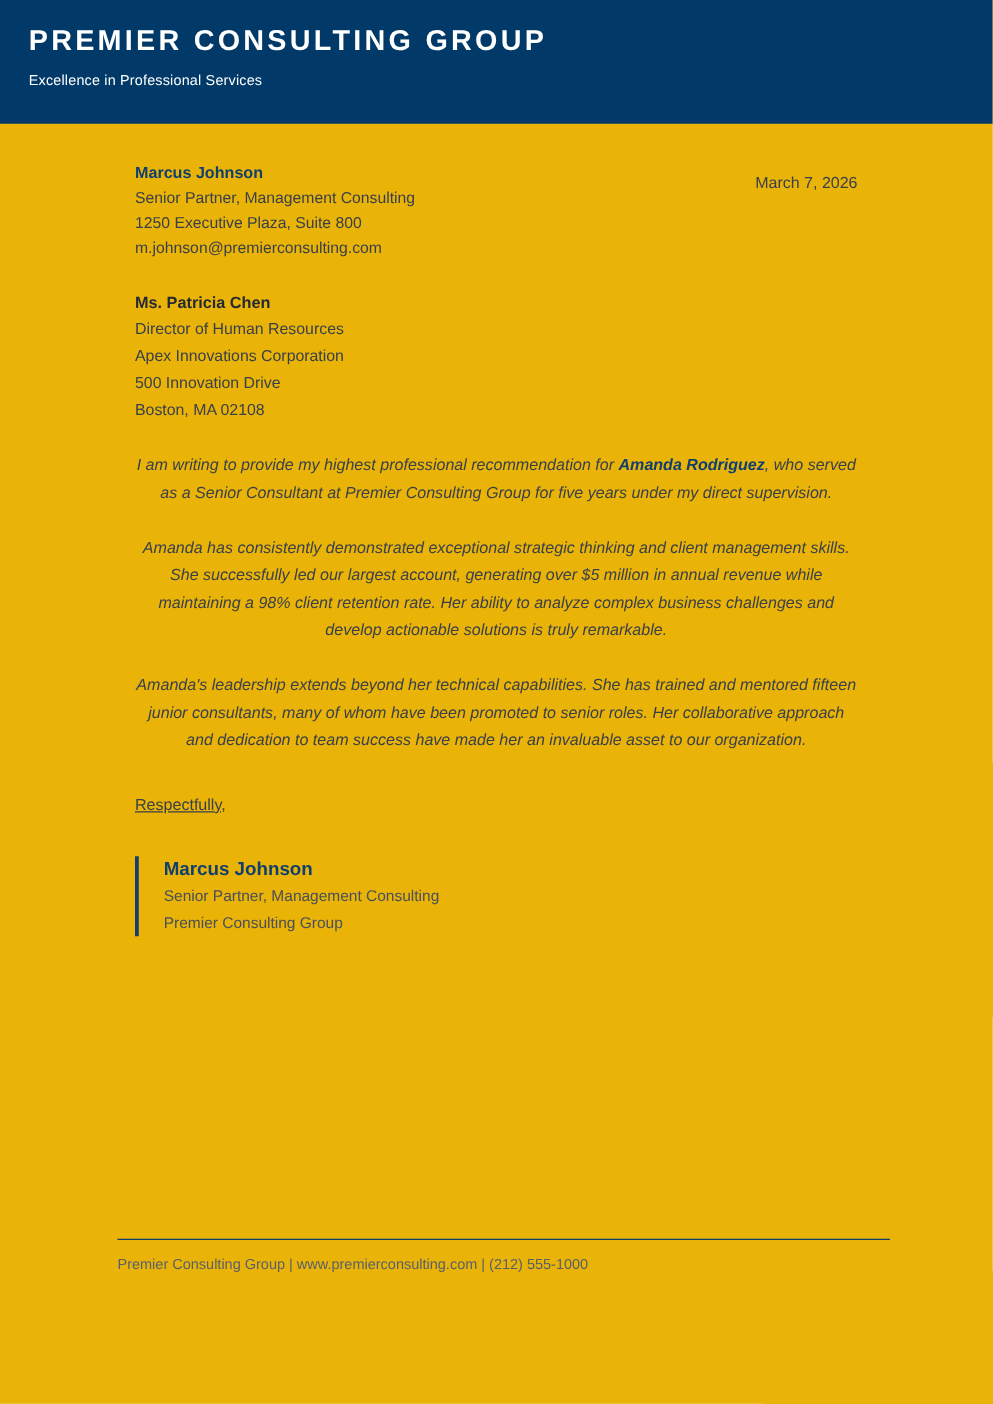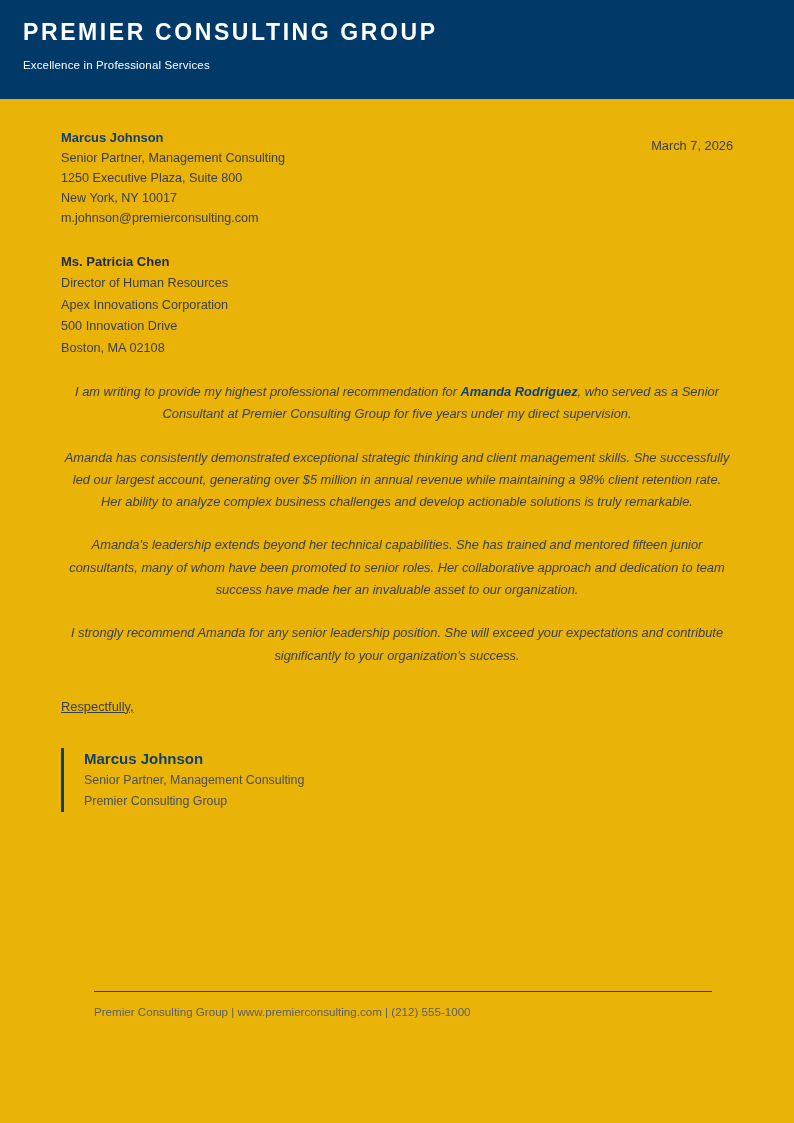--- a/index.html
+++ b/index.html
@@ -43,21 +43,21 @@
     font-size: 11.5px;
     font-weight: normal;
     letter-spacing: 0.15px;
     line-height: 1.1;
     margin: 0;
   }
 
   
   .content {
     position: relative;
-    padding: 0 61px;
+    padding: 0 108px;
   }
 
   
   .meta-row {
     display: flex;
     justify-content: space-between;
     align-items: flex-start;
     padding-top: 29px;
   }
   .sender-block {
@@ -174,42 +174,40 @@
     <div class="letterhead-subtitle">Excellence in Professional Services</div>
   </div>
 
   <div class="content">
 
     <div class="meta-row">
       <div class="sender-block">
         <div class="sender-name">Marcus Johnson</div>
         <div class="sender-line">Senior Partner, Management Consulting</div>
         <div class="sender-line">1250 Executive Plaza, Suite 800</div>
-        <div class="sender-line">New York, NY 10017</div>
         <div class="sender-line">m.johnson@premierconsulting.com</div>
       </div>
       <div class="letter-date">March 7, 2026</div>
     </div>
 
     <div class="recipient-block">
       <div class="recipient-name">Ms. Patricia Chen</div>
       <div class="recipient-line">Director of Human Resources</div>
       <div class="recipient-line">Apex Innovations Corporation</div>
       <div class="recipient-line">500 Innovation Drive</div>
       <div class="recipient-line">Boston, MA 02108</div>
     </div>
 
 
     <p class="para"><span>I am writing to provide my highest professional recommendation for </span><span class="hl">Amanda Rodriguez</span><span>, who served as a Senior Consultant at Premier Consulting Group for five years under my direct supervision.</span></p>
 
     <p class="para">Amanda has consistently demonstrated exceptional strategic thinking and client management skills. She successfully led our largest account, generating over $5 million in annual revenue while maintaining a 98% client retention rate. Her ability to analyze complex business challenges and develop actionable solutions is truly remarkable.</p>
 
     <p class="para">Amanda's leadership extends beyond her technical capabilities. She has trained and mentored fifteen junior consultants, many of whom have been promoted to senior roles. Her collaborative approach and dedication to team success have made her an invaluable asset to our organization.</p>
 
-    <p class="para">I strongly recommend Amanda for any senior leadership position. She will exceed your expectations and contribute significantly to your organization's success.</p>
 
     <div class="closing">Respectfully,</div>
 
     <div class="signature">
       <div class="signature-name">Marcus Johnson</div>
       <div class="signature-line">Senior Partner, Management Consulting</div>
       <div class="signature-line">Premier Consulting Group</div>
     </div>
 
   </div>

